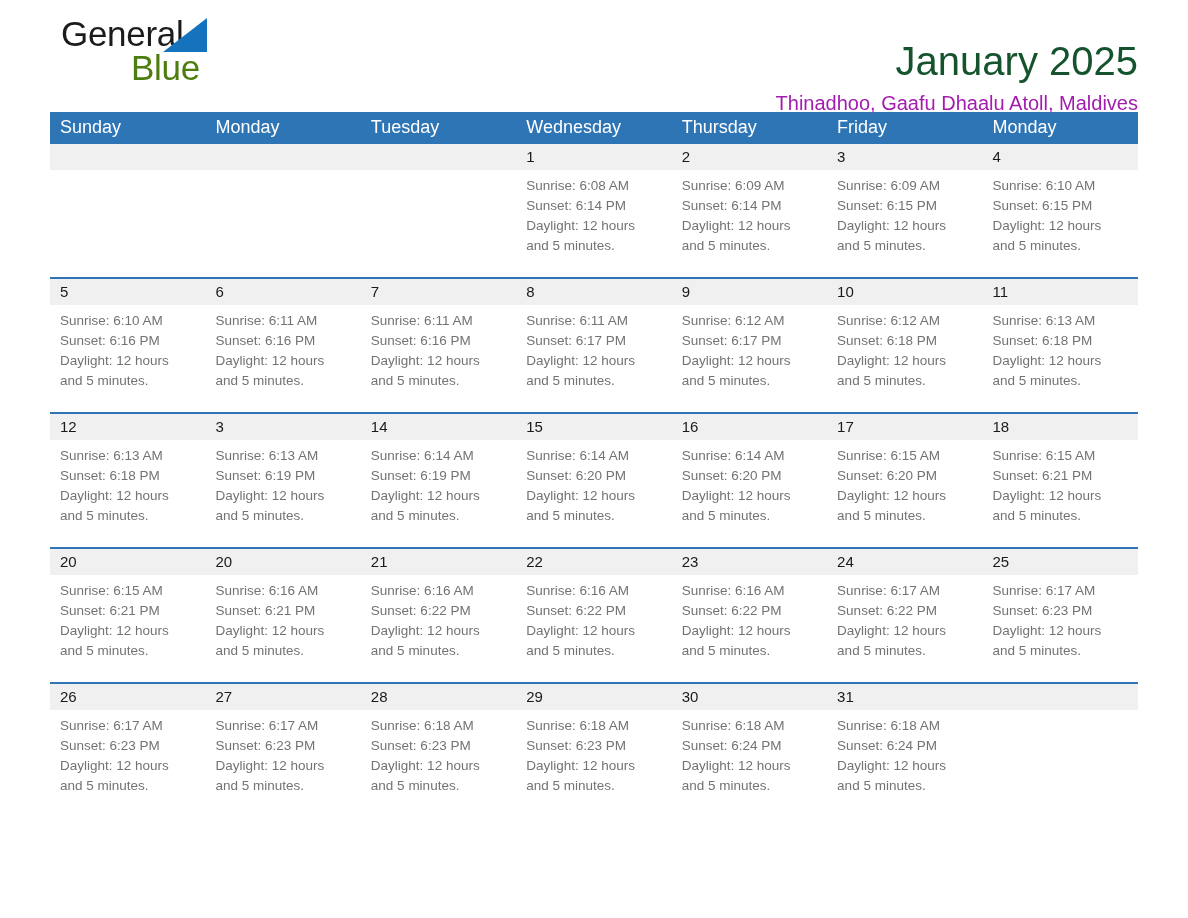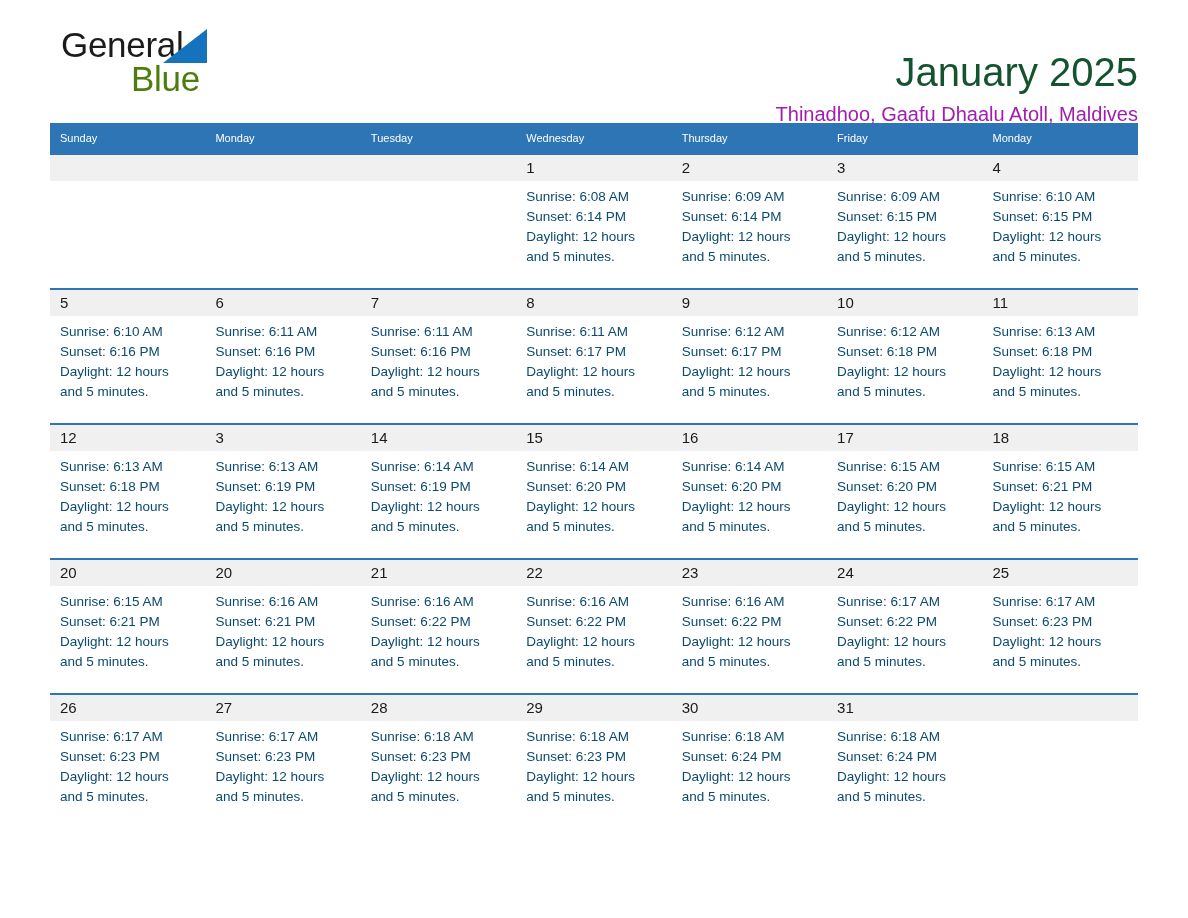--- a/index.html
+++ b/index.html
@@ -23,21 +23,20 @@
     box-sizing: border-box;
     padding: 0 50px;
   }
 
   
   .header {
     position: relative;
     height: 112px;
     padding-top: 38px;
     box-sizing: border-box;
-    margin-top: 11px;
   }
 
   .brand {
     position: absolute;
     left: 11px;
     top: 14px;
     width: 260px;
     height: 84px;
   }
   .brand-general {
@@ -102,21 +101,21 @@
     width: 1088px;
     border-collapse: collapse;
     table-layout: fixed;
   }
 
   .calendar col { width: 14.2857%; }
 
   thead th {
     background: #2e75b6;
     color: #ffffff;
-    font-size: 11px;
+    font-size: 18px;
     font-weight: normal;
     text-align: left;
     padding: 7px 0 8px 10px;
     height: 17px;
     line-height: 17px;
     margin-top: 28px;
   }
 
   tbody tr.week-row > td {
     vertical-align: top;
@@ -141,21 +140,21 @@
     padding-left: 10px;
     font-size: 15px;
     color: #1a1a1a;
   }
   .cell.empty .daynum-band { color: transparent; }
 
   .cell-body {
     padding: 6px 8px 0 10px;
     font-size: 13.5px;
     line-height: 20px;
-    color: #0c4a6e;
+    color: #737373;
   }
   .cell-body div { white-space: nowrap; }
 </style>
 </head>
 <body>
 
 <div class="page">
 
   <div class="header">
 

